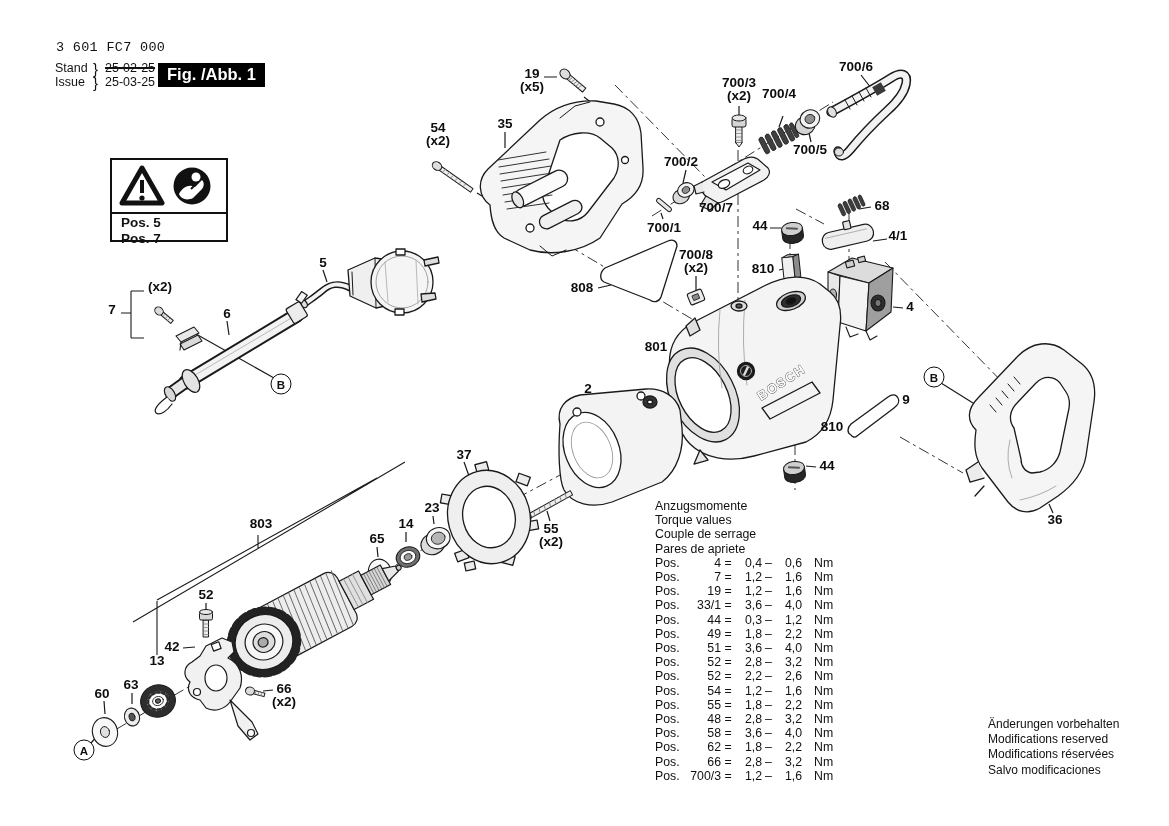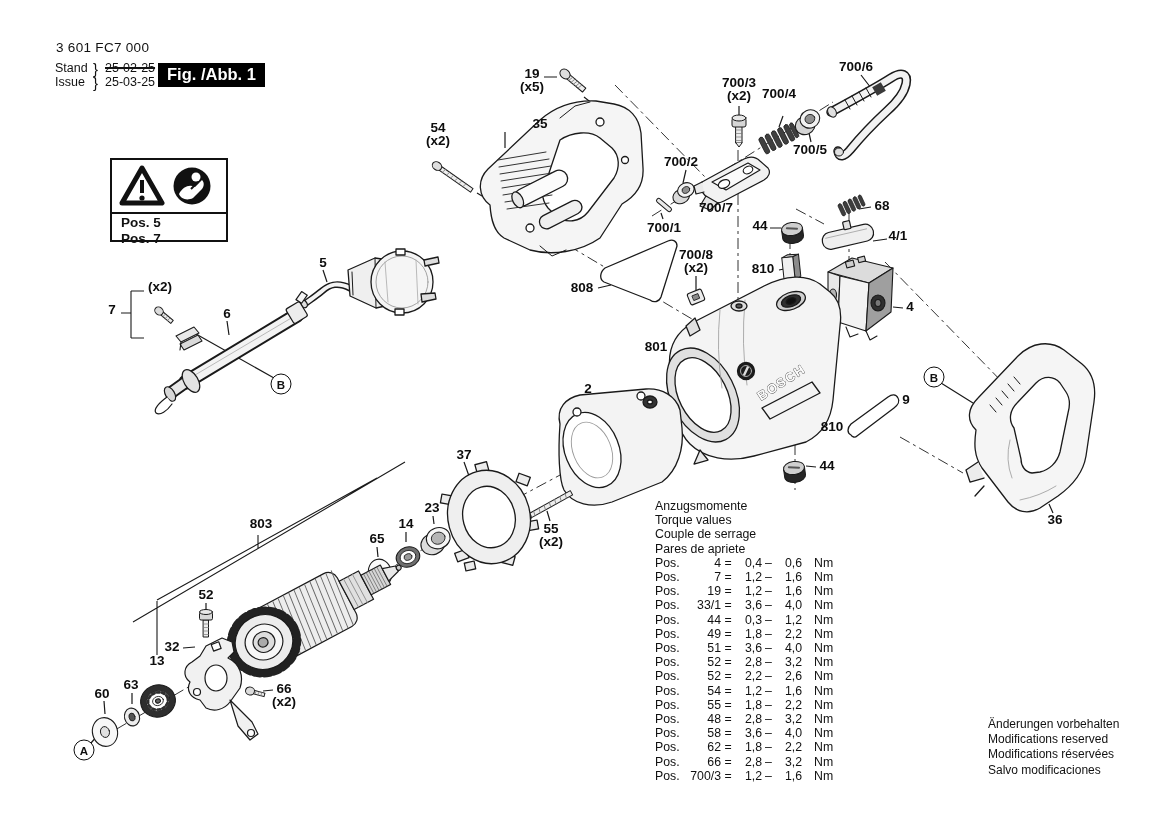--- a/index.html
+++ b/index.html
@@ -1,20 +1,20 @@
 <!DOCTYPE html>
 <html><head>
 <meta charset="utf-8">
 <style>
   html,body{margin:0;padding:0;background:#fff;}
   .page{position:relative;width:1169px;height:826px;background:#fff;overflow:hidden;
         font-family:"Liberation Sans",sans-serif;color:#111;}
   svg.art{position:absolute;left:0;top:0;}
   
-  .pn{position:absolute;left:56px;top:40px;font-size:13.5px;letter-spacing:0.3px;}
+  .pn{position:absolute;left:56px;top:40px;font-size:13.5px;letter-spacing:0.3px;font-family:Liberation Mono, monospace;}
   .rev{position:absolute;left:55px;top:62px;font-size:12.5px;line-height:13.5px;}
   .revrow{display:grid;grid-template-columns:38px 12px auto;align-items:center;}
   .brace{font-size:15px;}
   .strike{text-decoration:line-through;text-decoration-thickness:1.5px;}
   .figbox{position:absolute;left:158px;top:63px;background:#000;color:#fff;
           font-weight:bold;font-size:16.5px;padding:2px 9px 3px 9px;}
   
   .safety{position:absolute;left:110px;top:158px;width:114px;height:80px;
           border:2.6px solid #111;border-radius:0;background:#fff;}
   .sicons{display:flex;gap:6px;padding:5px 0 0 7px;height:45px;}
@@ -426,21 +426,21 @@
 
 <div id="labels">
       <div class="plabel" style="left: 532px; top: 68px;">
         <div>19</div>
         <div>(x5)</div>
       </div>
       <div class="plabel" style="left: 438px; top: 122px;">
         <div>54</div>
         <div>(x2)</div>
       </div>
-      <div class="plabel" style="left: 505px; top: 118px; margin-left: 35px;">
+      <div class="plabel" style="left: 505px; top: 118px;">
         <div>35</div>
       </div>
       <div class="plabel" style="left: 739px; top: 77px;">
         <div>700/3</div>
         <div>(x2)</div>
       </div>
       <div class="plabel" style="left: 779px; top: 88px;">
         <div>700/4</div>
       </div>
       <div class="plabel" style="left: 856px; top: 61px;">
@@ -523,21 +523,21 @@
       <div class="plabel" style="left: 377px; top: 533px;">
         <div>65</div>
       </div>
       <div class="plabel" style="left: 406px; top: 518px;">
         <div>14</div>
       </div>
       <div class="plabel" style="left: 206px; top: 589px;">
         <div>52</div>
       </div>
       <div class="plabel" style="left: 172px; top: 641px;">
-        <div>32</div>
+        <div>42</div>
       </div>
       <div class="plabel" style="left: 157px; top: 655px;">
         <div>13</div>
       </div>
       <div class="plabel" style="left: 131px; top: 679px;">
         <div>63</div>
       </div>
       <div class="plabel" style="left: 102px; top: 688px;">
         <div>60</div>
       </div>

